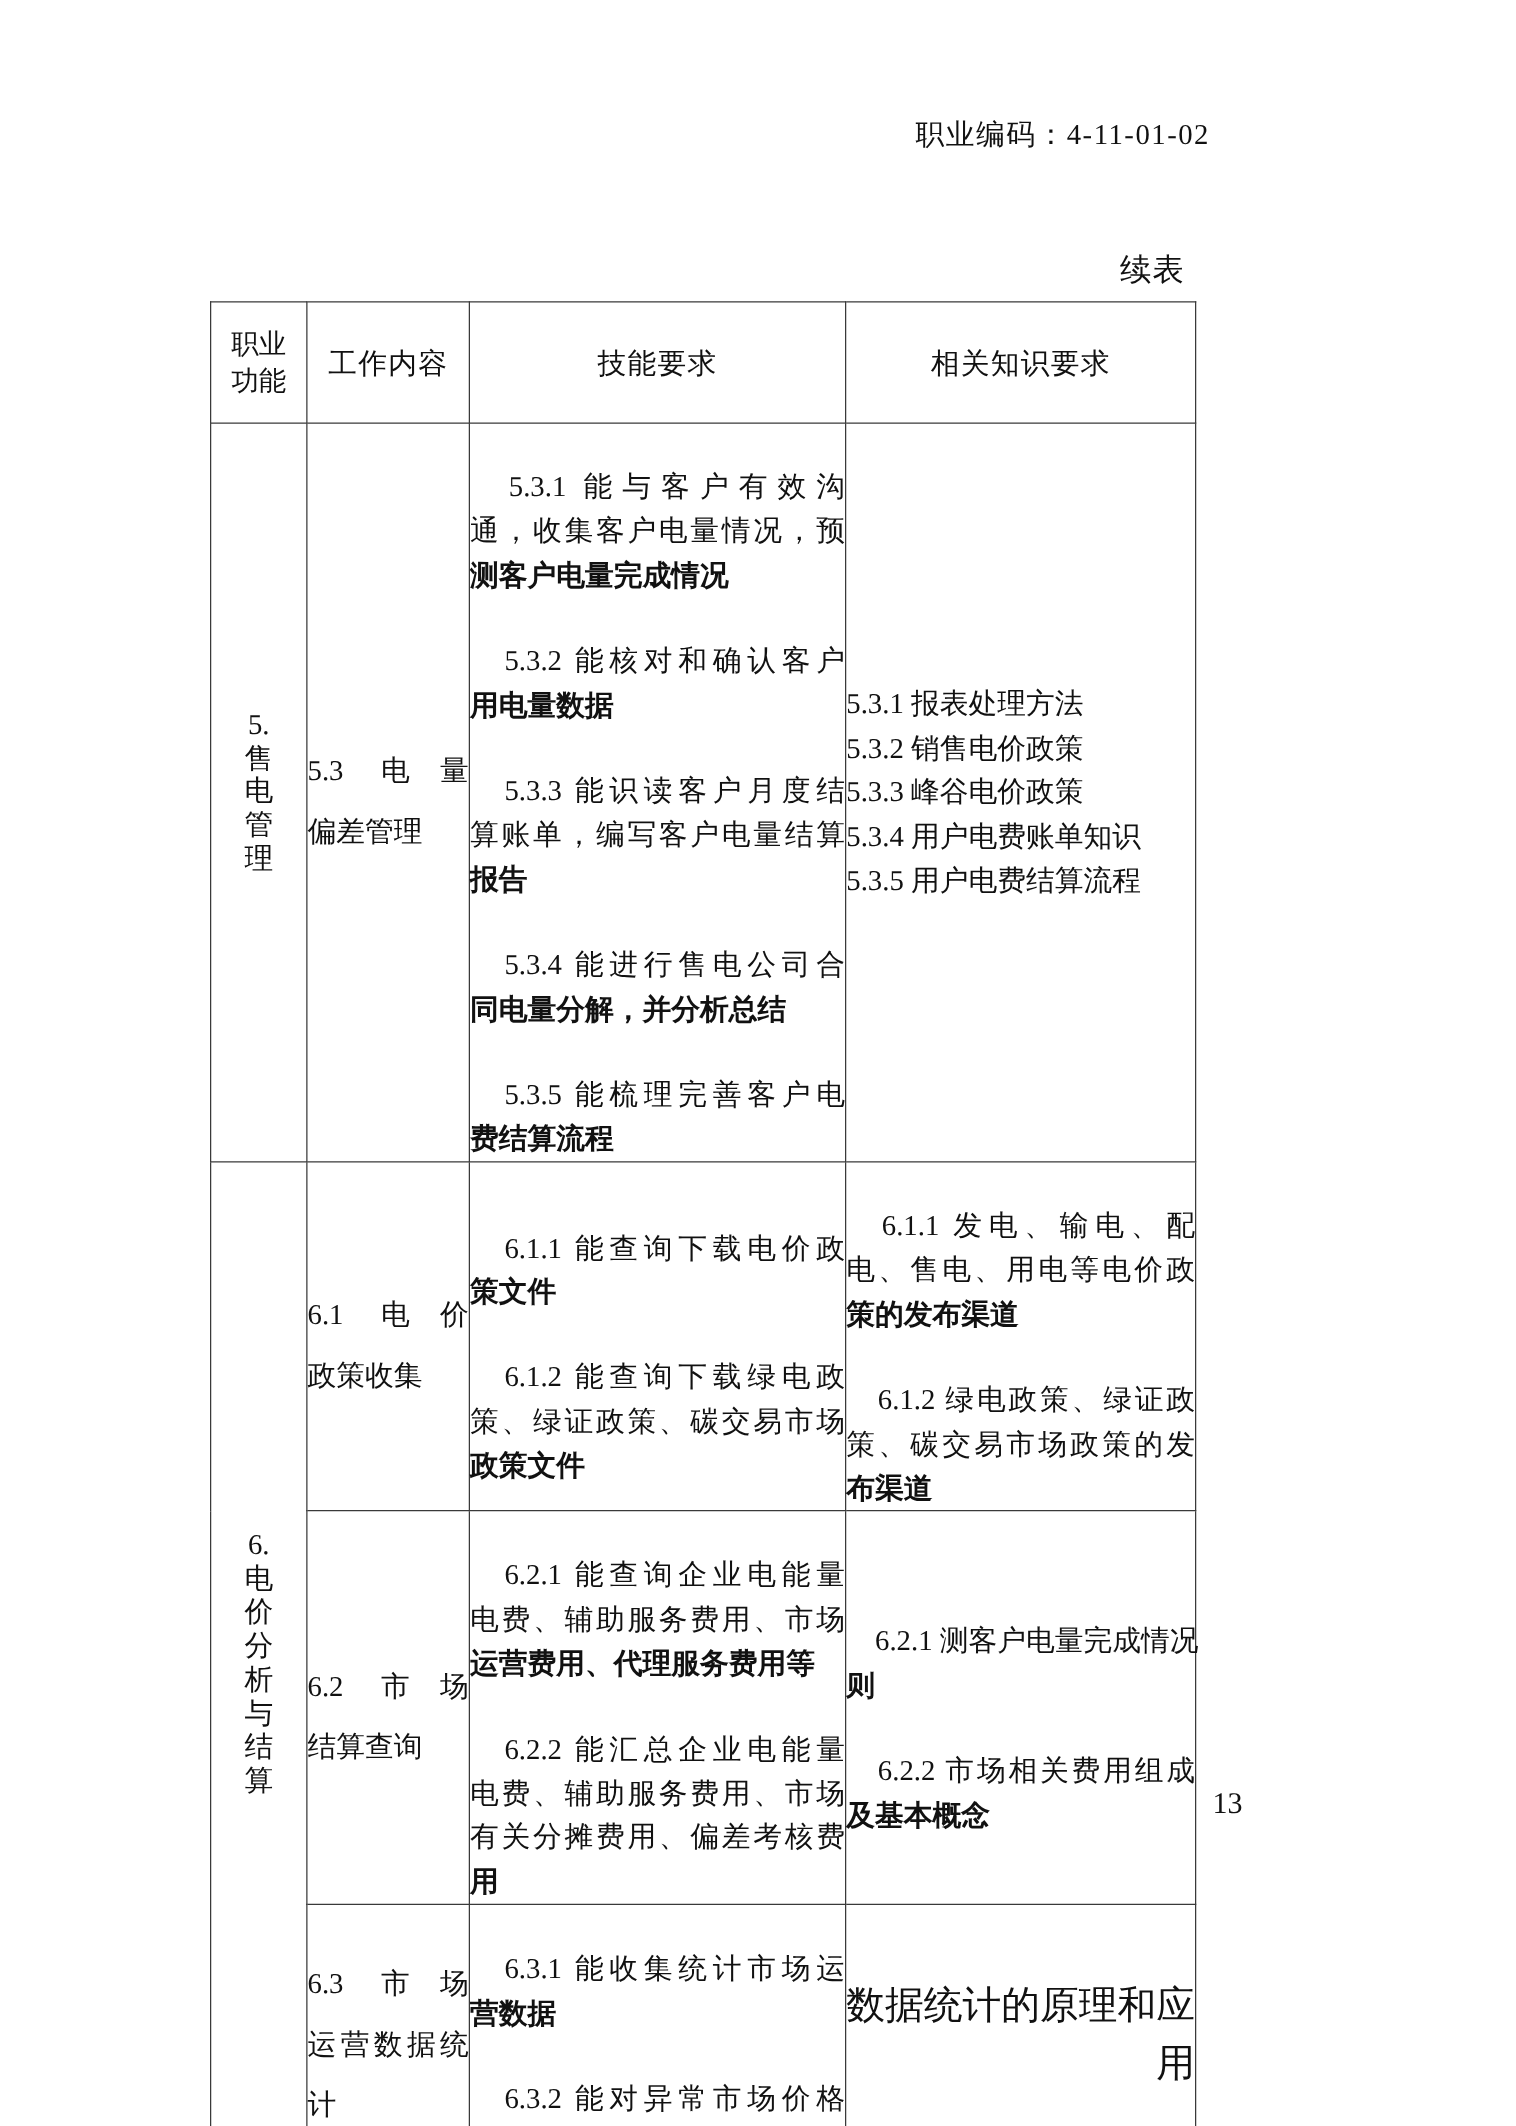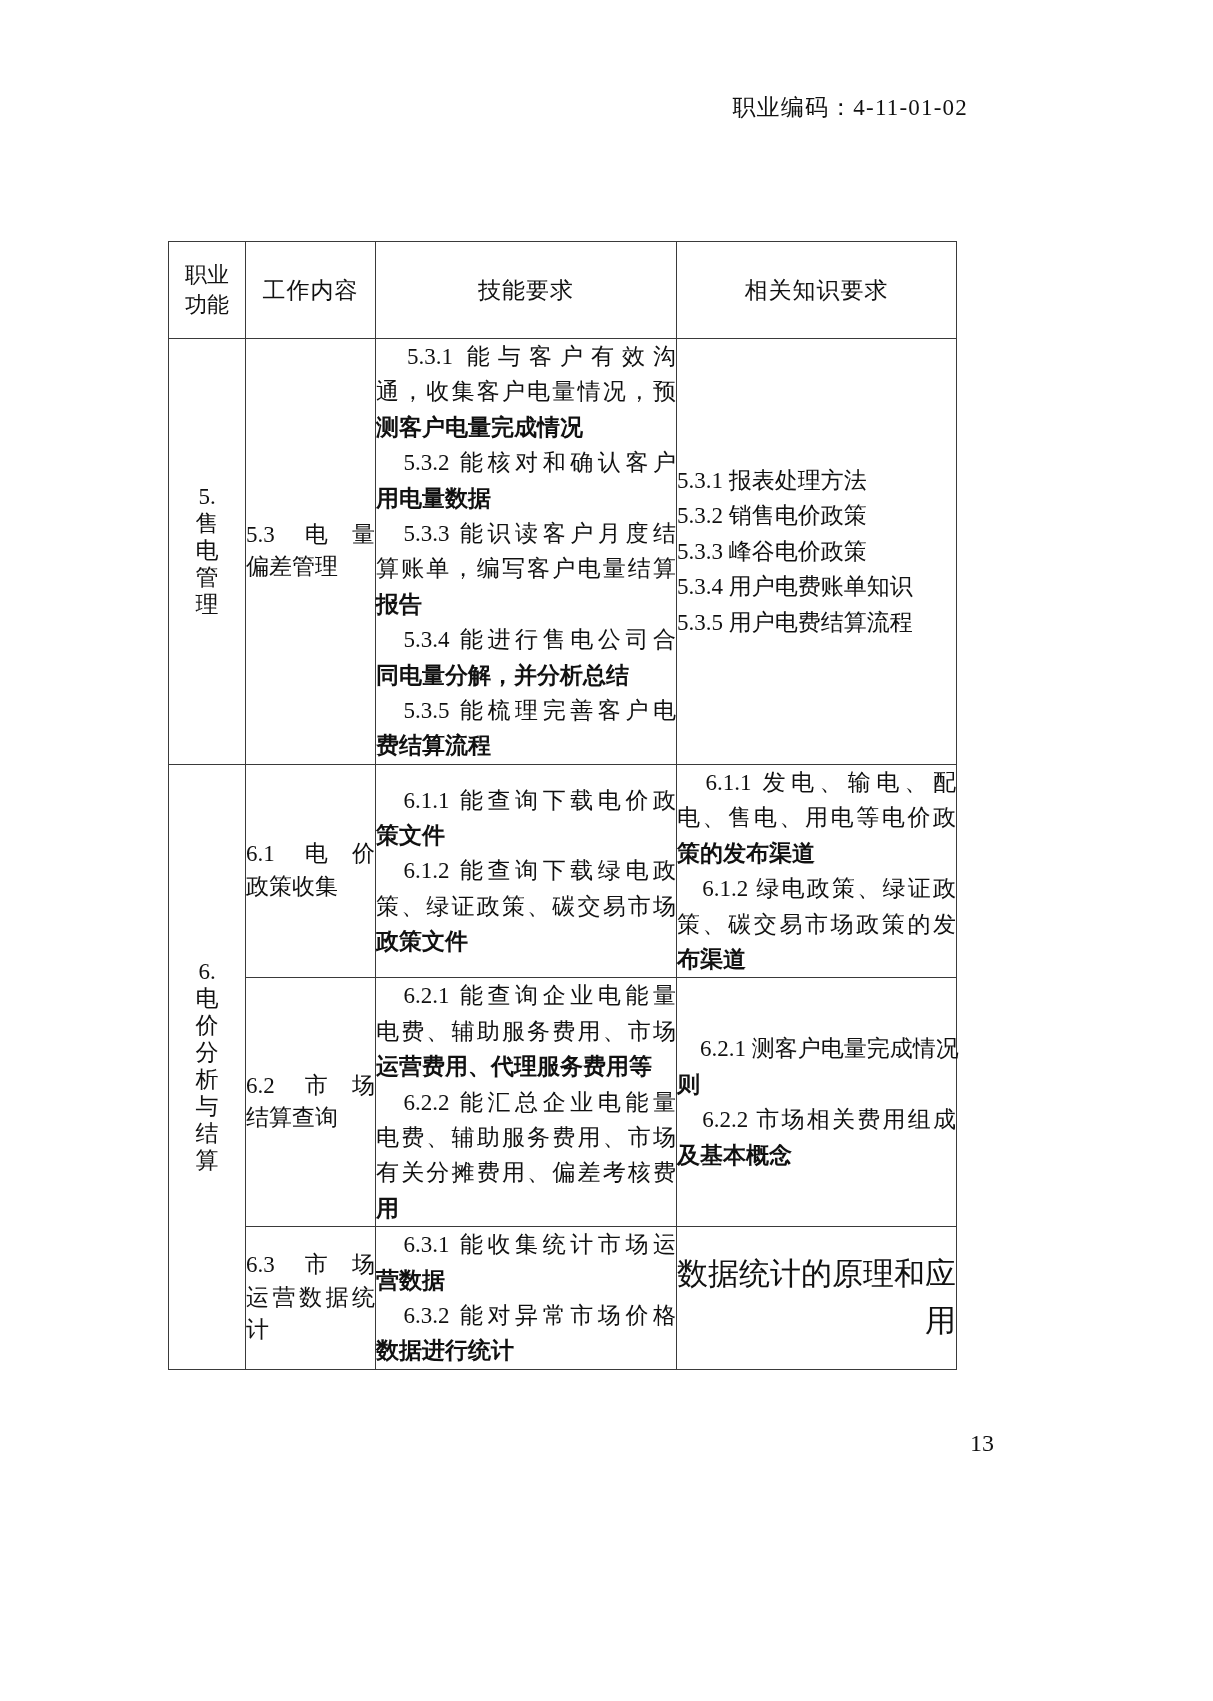--- a/index.html
+++ b/index.html
@@ -110,35 +110,37 @@
   }
   .work-lines {
     font-size: 23px;
     line-height: 1.42;
   }
   .work-lines .wl {
     display: block;
     text-align: justify;
     text-align-last: justify;
     white-space: nowrap;
+    margin-top: 16px;
   }
   .work-lines .wl.last {
     text-align: center;
     text-align-last: left;
   }
 
   
   .body-cell {
     padding: 16px 11px 16px 11px;
     vertical-align: middle;
   }
   .para {
     font-size: 23px;
     line-height: 1.54;
     text-align: justify;
+    margin-top: 33px;
   }
   .para .pl {
     display: block;
     text-align: justify;
     text-align-last: justify;
     white-space: nowrap;
   }
   .para .pl.last {
     text-align: left;
     text-align-last: left;
@@ -171,20 +173,21 @@
     padding-left: 28px;
   }
 </style>
 </head>
 <body>
 
 <div class="page">
 
   <div class="running-head">职业编码：4-11-01-02</div>
 
+  <div class="table-caption">续表</div>
 
   <div class="table-wrap">
     <table class="spec">
       <colgroup>
         <col class="c-func">
           <col class="c-work">
           <col class="c-skill">
           <col class="c-know">
       </colgroup>
       <thead>

